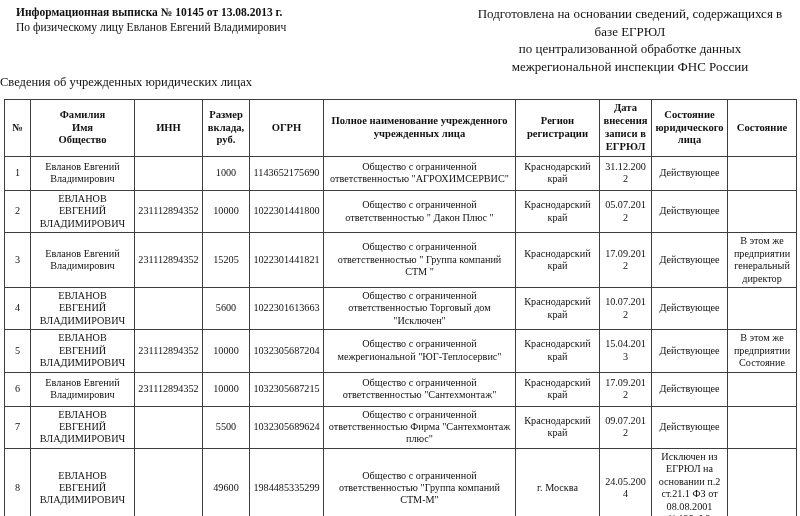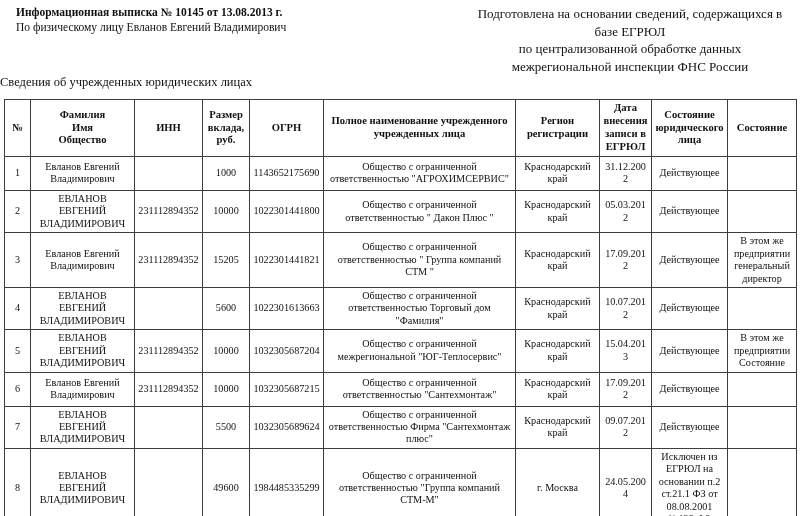--- a/index.html
+++ b/index.html
@@ -138,21 +138,21 @@
           <td></td>
         </tr>
         <tr>
           <td>2</td>
           <td>ЕВЛАНОВ ЕВГЕНИЙ ВЛАДИМИРОВИЧ</td>
           <td>231112894352</td>
           <td>10000</td>
           <td>1022301441800</td>
           <td>Общество с ограниченной ответственностью " Дакон Плюс "</td>
           <td>Краснодарский край</td>
-          <td>05.03.2012</td>
+          <td>05.07.2012</td>
           <td>Действующее</td>
           <td></td>
         </tr>
         <tr>
           <td>3</td>
           <td>Евланов Евгений Владимирович</td>
           <td>231112894352</td>
           <td>15205</td>
           <td>1022301441821</td>
           <td>Общество с ограниченной ответственностью " Группа компаний СТМ "</td>
@@ -160,21 +160,21 @@
           <td>17.09.2012</td>
           <td>Действующее</td>
           <td>В этом же предприятии генеральный директор</td>
         </tr>
         <tr>
           <td>4</td>
           <td>ЕВЛАНОВ ЕВГЕНИЙ ВЛАДИМИРОВИЧ</td>
           <td></td>
           <td>5600</td>
           <td>1022301613663</td>
-          <td>Общество с ограниченной ответственностью Торговый дом "Фамилия"</td>
+          <td>Общество с ограниченной ответственностью Торговый дом "Исключен"</td>
           <td>Краснодарский край</td>
           <td>10.07.2012</td>
           <td>Действующее</td>
           <td></td>
         </tr>
         <tr>
           <td>5</td>
           <td>ЕВЛАНОВ ЕВГЕНИЙ ВЛАДИМИРОВИЧ</td>
           <td>231112894352</td>
           <td>10000</td>

